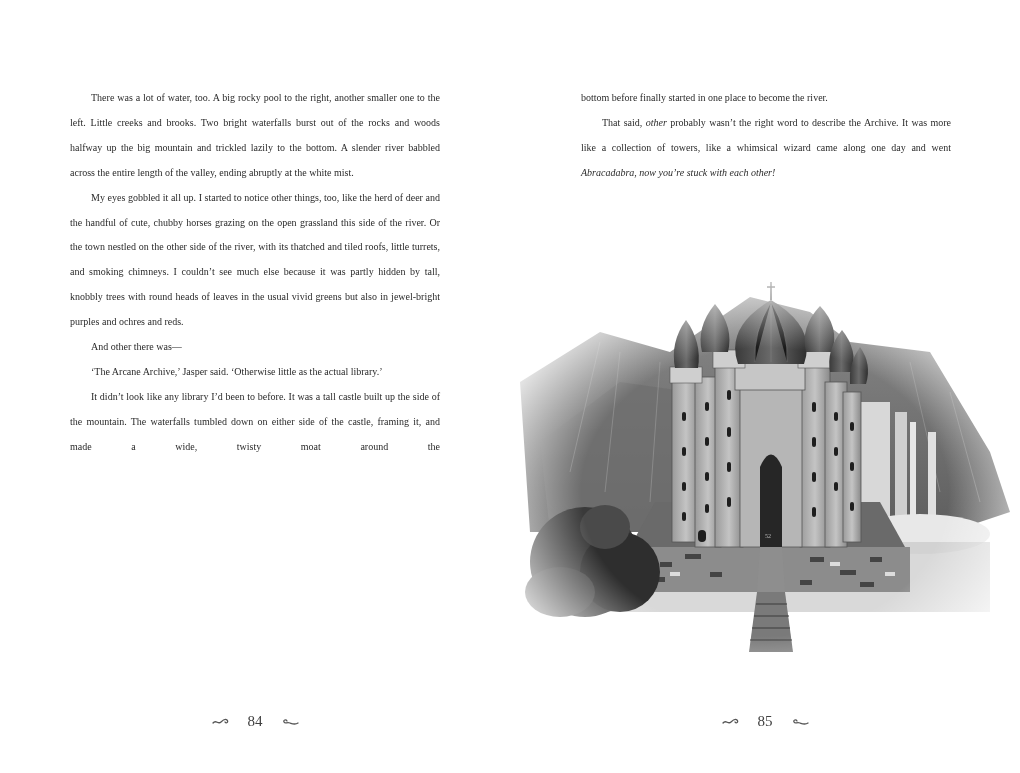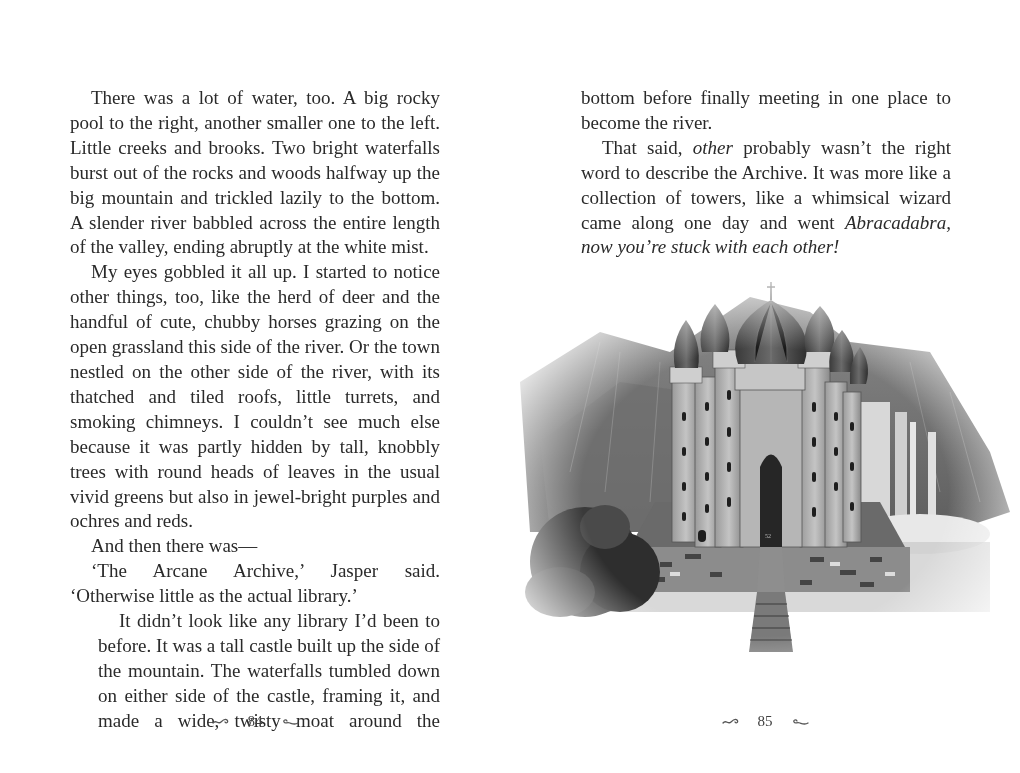--- a/index.html
+++ b/index.html
@@ -3,63 +3,63 @@
 <meta charset="utf-8">
 <style>
   html, body { margin: 0; padding: 0; }
   body {
     width: 1020px; height: 773px; background: #ffffff; position: relative; overflow: hidden;
     font-family: "Liberation Serif", "DejaVu Serif", serif; color: #2a2a2a;
   }
   .page { position: absolute; top: 0; height: 773px; }
   .page.left { left: 0; width: 510px; }
   .page.right { left: 510px; width: 510px; }
-  .column { position: absolute; top: 86px; font-size: 19px; line-height: 24.9px; }
+  .column { position: absolute; top: 86px; font-size: 10px; line-height: 24.9px; }
   .page.left .column { left: 70px; width: 370px; }
   .page.right .column { left: 71px; width: 370px; }
   .para { margin: 0; text-align: justify; text-indent: 21px; }
   .para.noindent { text-indent: 0; }
-  .para.last-justify { text-align-last: justify; margin-left: 28px; }
+  .para.last-justify { text-align-last: justify; }
   .para.single { text-align: left; }
   em { font-style: italic; }
   .folio {
     position: absolute; top: 709px; width: 130px; height: 24px;
     display: flex; align-items: center; justify-content: center; gap: 18px;
     font-size: 15px; color: #404040;
   }
   .page.left .folio { left: 190px; }
   .page.right .folio { left: 190px; }
   .swirl { width: 18px; height: 10px; display: inline-block; }
   .illustration { position: absolute; left: 0px; top: 272px; width: 510px; height: 400px; }
 </style>
 </head>
 <body>
 
 <div class="page left">
   <div class="column">
     <p class="para last-justify-none">There was a lot of water, too. A big rocky pool to the right, another smaller one to the left. Little creeks and brooks. Two bright waterfalls burst out of the rocks and woods halfway up the big mountain and trickled lazily to the bottom. A slender river babbled across the entire length of the valley, ending abruptly at the white mist.</p>
     <p class="para">My eyes gobbled it all up. I started to notice other things, too, like the herd of deer and the handful of cute, chubby horses grazing on the open grassland this side of the river. Or the town nestled on the other side of the river, with its thatched and tiled roofs, little turrets, and smoking chimneys. I couldn’t see much else because it was partly hidden by tall, knobbly trees with round heads of leaves in the usual vivid greens but also in jewel-bright purples and ochres and reds.</p>
-    <p class="para single">And then there was—</p>
+    <p class="para single">And other there was—</p>
     <p class="para">‘The Arcane Archive,’ Jasper said. ‘Otherwise little as the actual library.’</p>
     <p class="para last-justify">It didn’t look like any library I’d been to before. It was a tall castle built up the side of the mountain. The waterfalls tumbled down on either side of the castle, framing it, and made a wide, twisty moat around the</p>
   </div>
   <div class="folio">
     <svg class="swirl" viewBox="0 0 18 10">
       <path d="M1 7 C4 3, 6 9, 9 6 C11 4, 13 2, 15 4 C17 6, 14 8, 13 6" fill="none" stroke="#555" stroke-width="1.3" stroke-linecap="round"></path>
     </svg>
     <span>84</span>
     <svg class="swirl" viewBox="0 0 18 10">
       <path d="M17 7 C14 9, 12 8, 9 7 C6 6, 4 8, 3 6 C2 4, 5 3, 6 5" fill="none" stroke="#555" stroke-width="1.3" stroke-linecap="round"></path>
     </svg>
   </div>
 </div>
 
 <div class="page right">
   <div class="column">
-    <p class="para noindent">bottom before finally meeting in one place to become the river.</p>
+    <p class="para noindent">bottom before finally started in one place to become the river.</p>
     <p class="para"><span>That said, </span><em>other</em><span> probably wasn’t the right word to describe the Archive. It was more like a collection of towers, like a whimsical wizard came along one day and went </span><em>Abracadabra, now you’re stuck with each other!</em></p>
   </div>
 
   <svg class="illustration" viewBox="0 0 510 400">
     <defs>
       <radialGradient id="fade" cx="50%" cy="55%" r="60%">
         <stop offset="60%" stop-color="#fff" stop-opacity="0"></stop>
         <stop offset="100%" stop-color="#fff" stop-opacity="1"></stop>
       </radialGradient>
       <linearGradient id="mtn" x1="0" y1="0" x2="0" y2="1">

